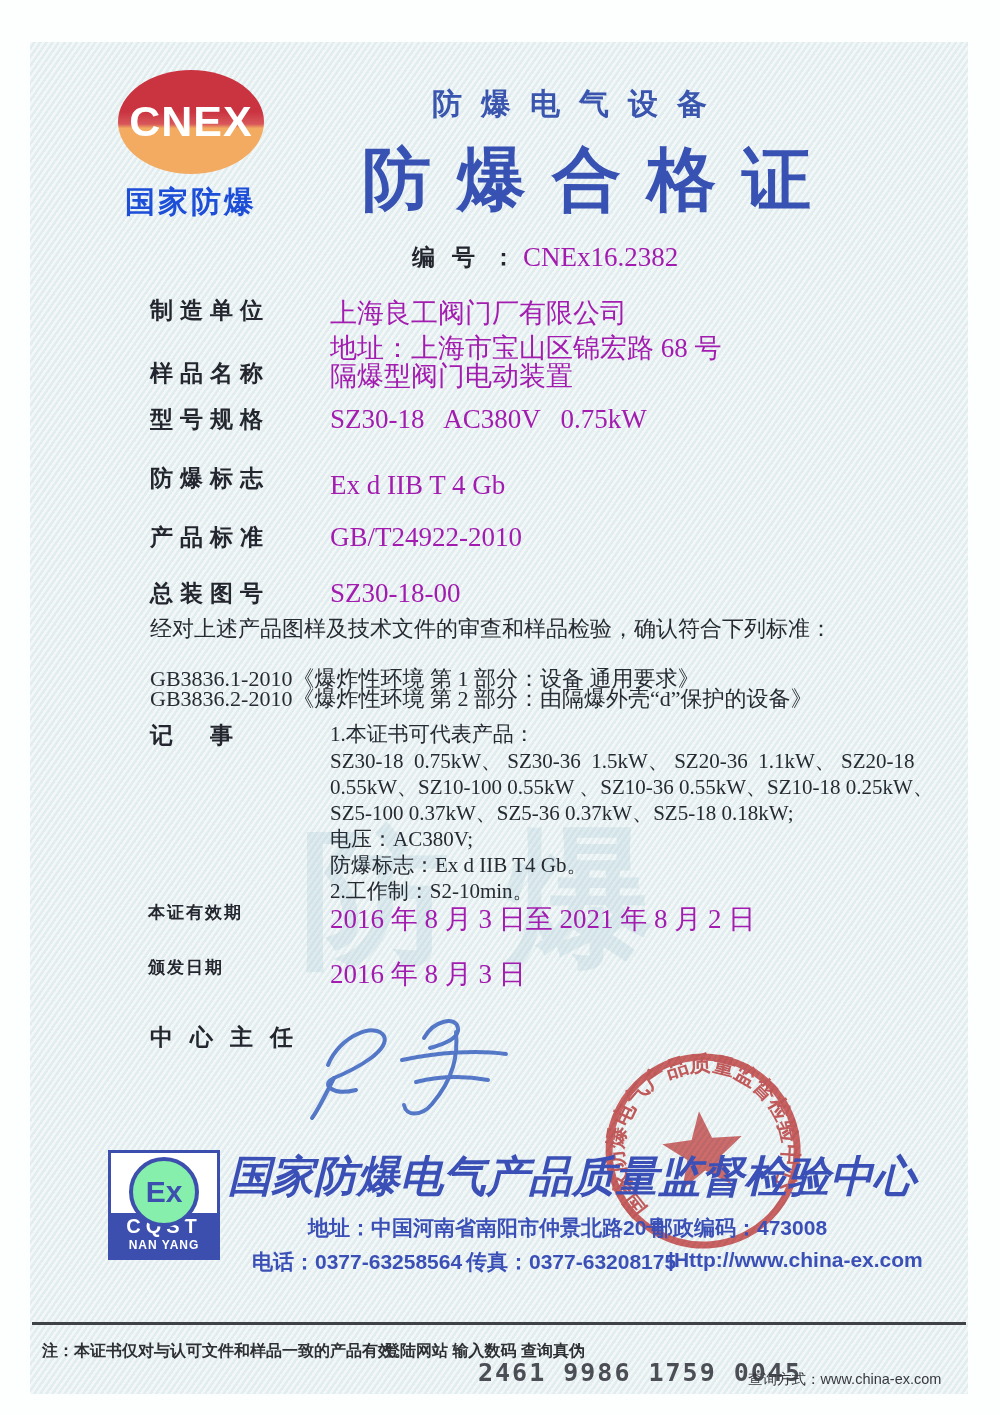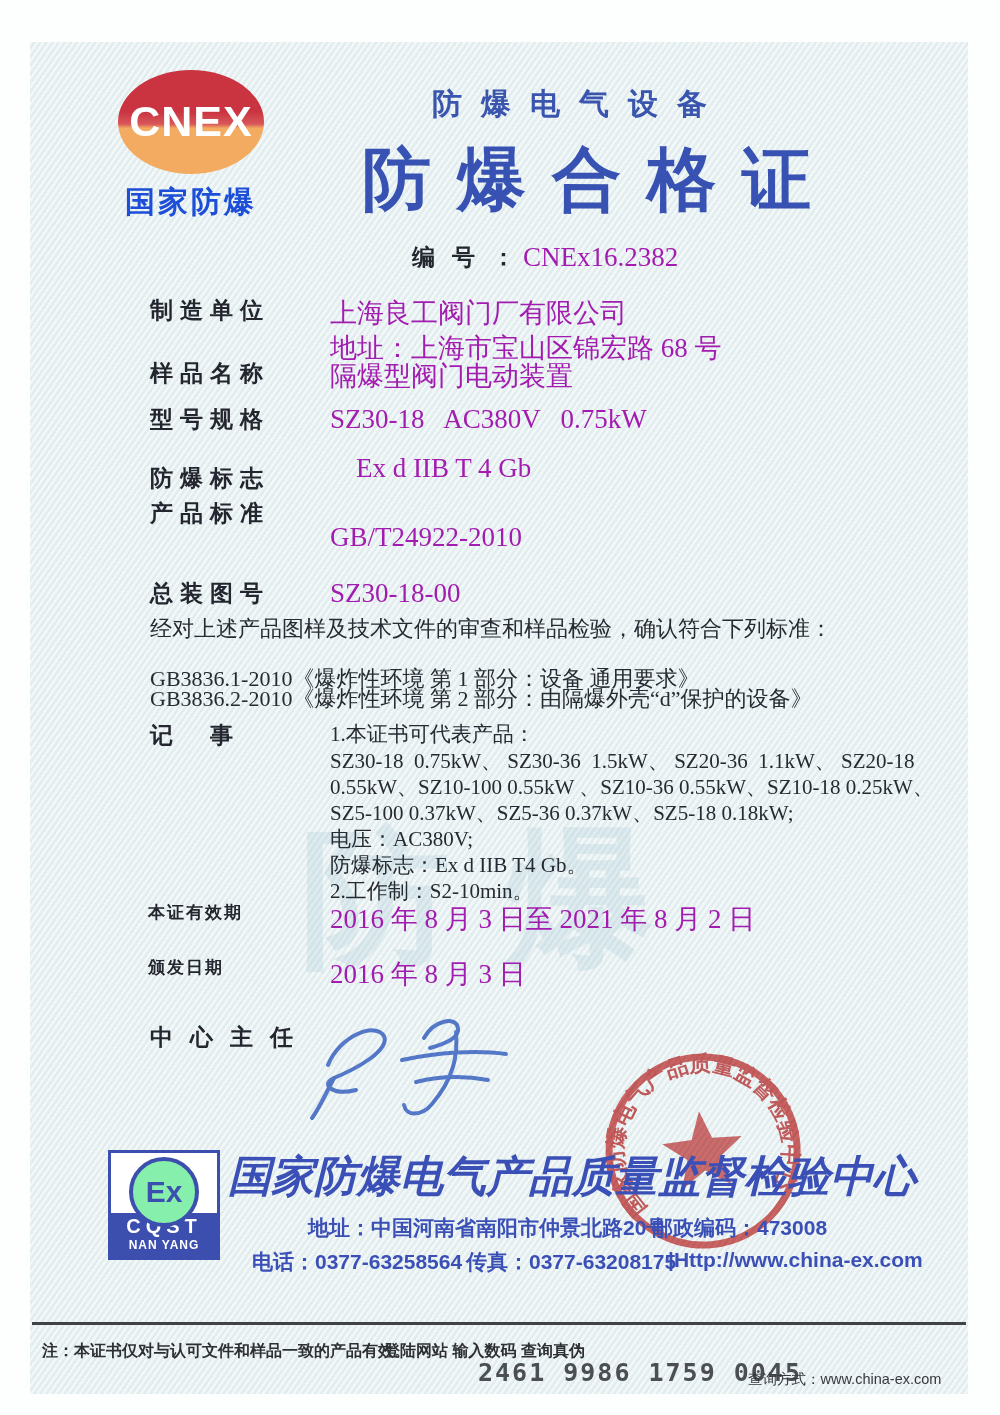--- a/index.html
+++ b/index.html
@@ -88,23 +88,23 @@
   <div class="val" style="top:295px;">上海良工阀门厂有限公司</div>
   <div class="val" style="top:330px;">地址：上海市宝山区锦宏路 68 号</div>
 
   <div class="lbl" style="top:358px;">样品名称</div>
   <div class="val" style="top:358px;">隔爆型阀门电动装置</div>
 
   <div class="lbl" style="top:404px;">型号规格</div>
   <div class="val" style="top:404px;">SZ30-18   AC380V   0.75kW</div>
 
   <div class="lbl" style="top:463px;">防爆标志</div>
-  <div class="val" style="top:453px;margin-left:26px;">Ex d IIB T 4 Gb</div>
+  <div class="val" style="top:470px;">Ex d IIB T 4 Gb</div>
 
-  <div class="lbl" style="top:498px;">产品标准</div>
+  <div class="lbl" style="top:522px;">产品标准</div>
   <div class="val" style="top:522px;">GB/T24922-2010</div>
 
   <div class="lbl" style="top:578px;">总装图号</div>
   <div class="val" style="top:578px;">SZ30-18-00</div>
 
   <div class="para" style="top:614px;">经对上述产品图样及技术文件的审查和样品检验，确认符合下列标准：</div>
   <div class="para" style="top:664px;">GB3836.1-2010《爆炸性环境 第 1 部分：设备 通用要求》</div>
   <div class="para" style="top:684px;">GB3836.2-2010《爆炸性环境 第 2 部分：由隔爆外壳“d”保护的设备》</div>
 
   <div class="lbl" style="top:720px;">记　事</div>

